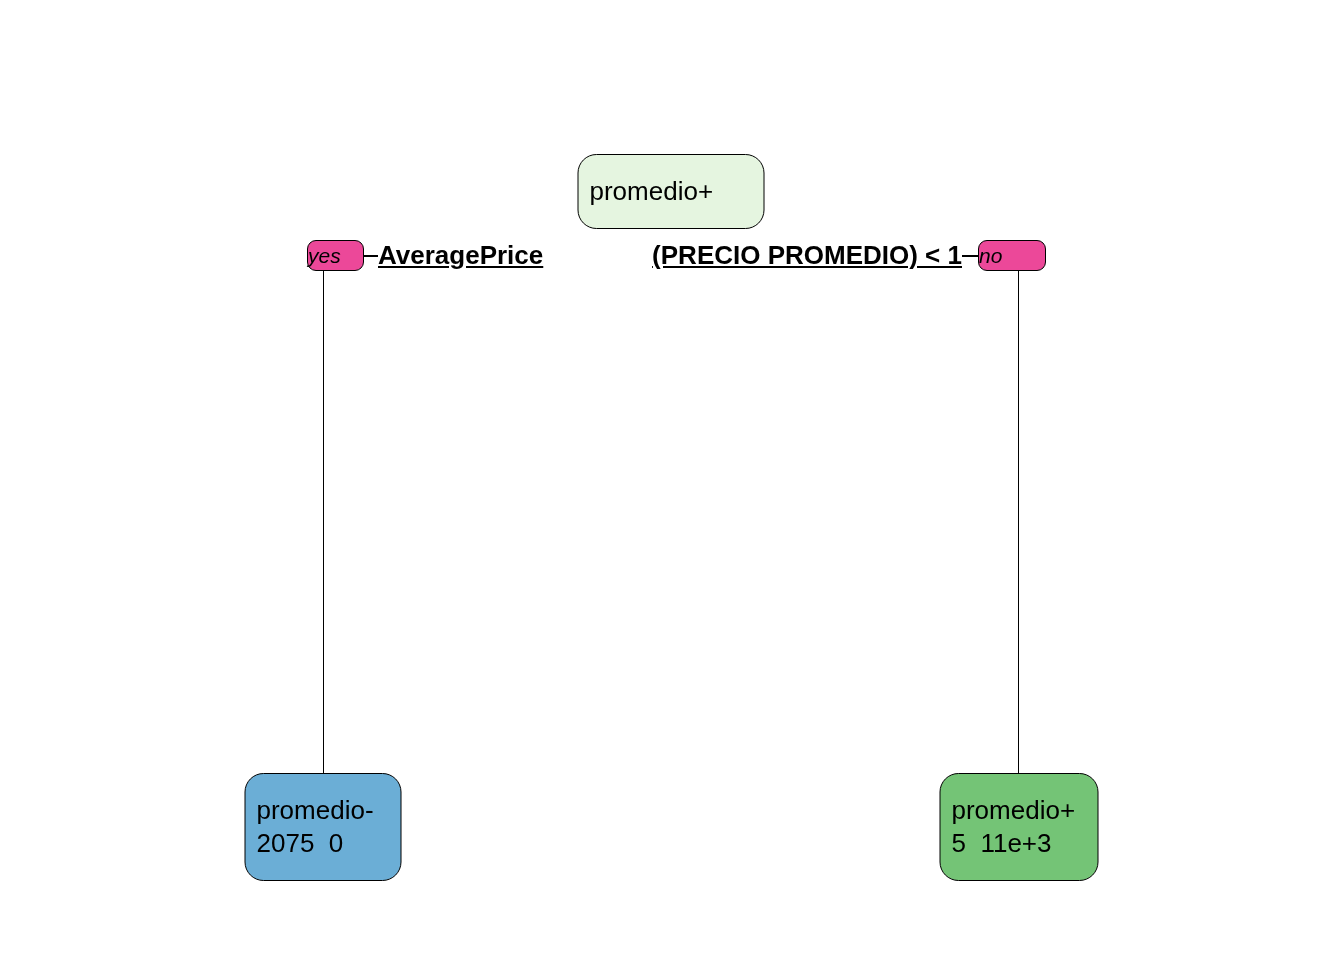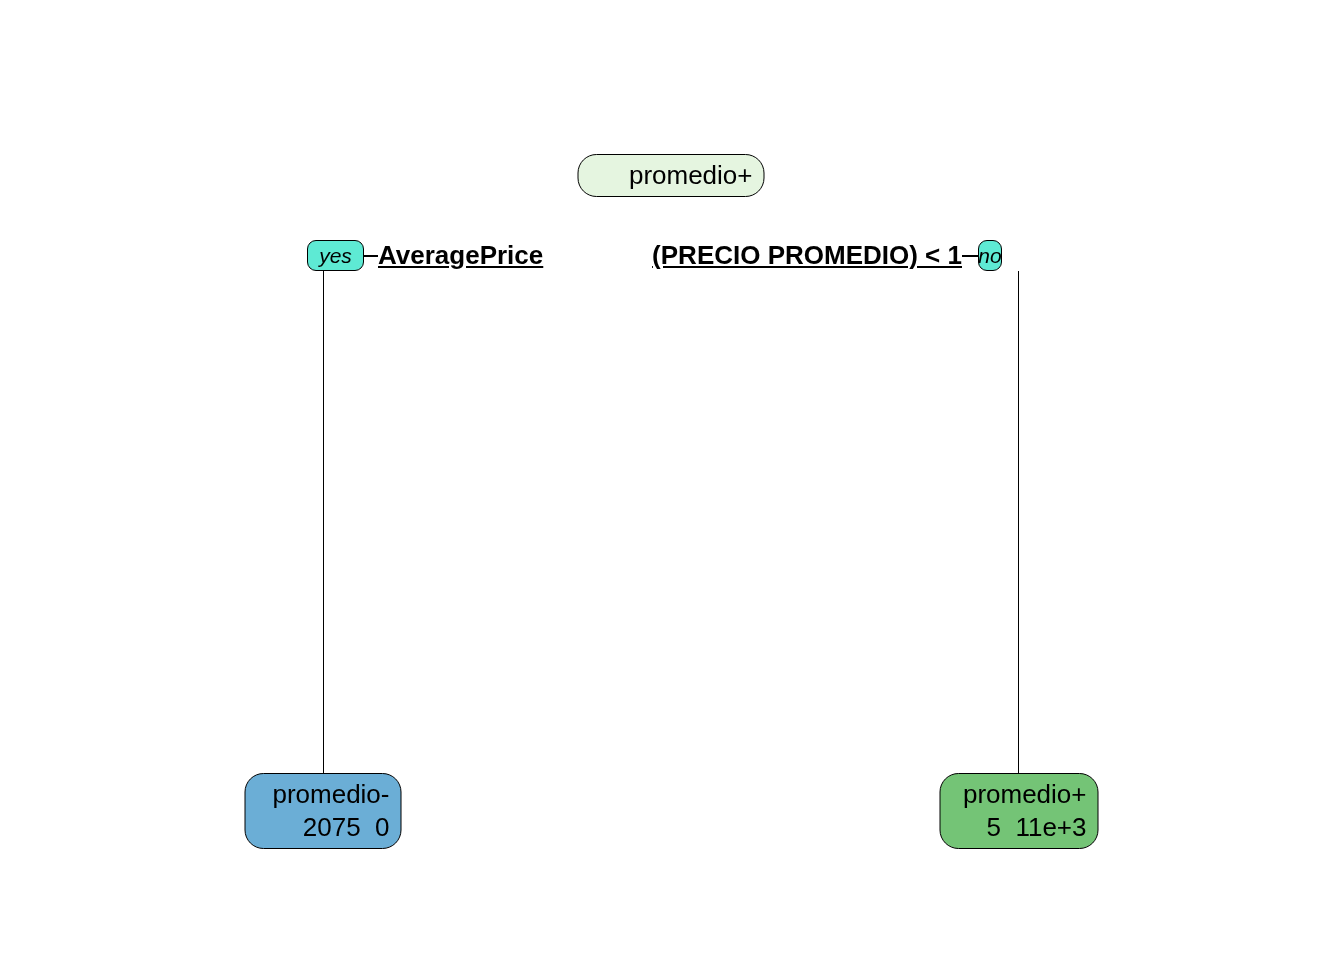--- a/index.html
+++ b/index.html
@@ -15,38 +15,37 @@
     position: relative;
     width: 1344px;
     height: 960px;
     background: #ffffff;
   }
   .node {
     position: absolute;
     transform: translateX(-50%);
     border: 1.5px solid #000000;
     border-radius: 19px;
-    padding: 4px 11px;
-    text-align: right;
+    padding: 20px 11px;
+    text-align: left;
     color: #000000;
     font-size: 26px;
     line-height: 33px;
     box-sizing: border-box;
   }
   .node .node-line {
     white-space: pre; 
   }
   .branch-box {
     position: absolute;
     border: 1.5px solid #000000;
     border-radius: 9px;
-    background: #5eead4;
+    background: #ec4899;
     display: flex;
     align-items: center;
-    justify-content: center;
     font-style: italic;
     font-size: 21px;
     color: #000000;
     box-sizing: border-box;
   }
   .split-text {
     position: absolute;
     display: flex;
     justify-content: space-between;
     align-items: center;
@@ -61,21 +60,21 @@
     background: #000000;
   }
   .vline {
     position: absolute;
     width: 1.5px;
     background: #000000;
   }
   
   #root-node   { left: 671px;  top: 154px; min-width: 187px; }
   #yes-box     { left: 307px;  top: 240px; width: 57px; height: 31px; }
-  #no-box      { left: 978px;  top: 240px; width: 24px; height: 31px; }
+  #no-box      { left: 978px;  top: 240px; width: 68px; height: 31px; }
   #split-cond  { left: 378px;  top: 240px; width: 584px; height: 31px; text-decoration: underline; }
   #yes-dash    { left: 363px;  top: 255px; width: 15px; }
   #no-dash     { left: 962px;  top: 255px; width: 16px; }
   #left-line   { left: 322.5px;  top: 271px; height: 502px; }
   #right-line  { left: 1017.5px; top: 271px; height: 502px; }
   #left-leaf   { left: 323px;  top: 773px; min-width: 157px; }
   #right-leaf  { left: 1019px; top: 773px; min-width: 159px; }
 </style>
 </head>
 <body>

